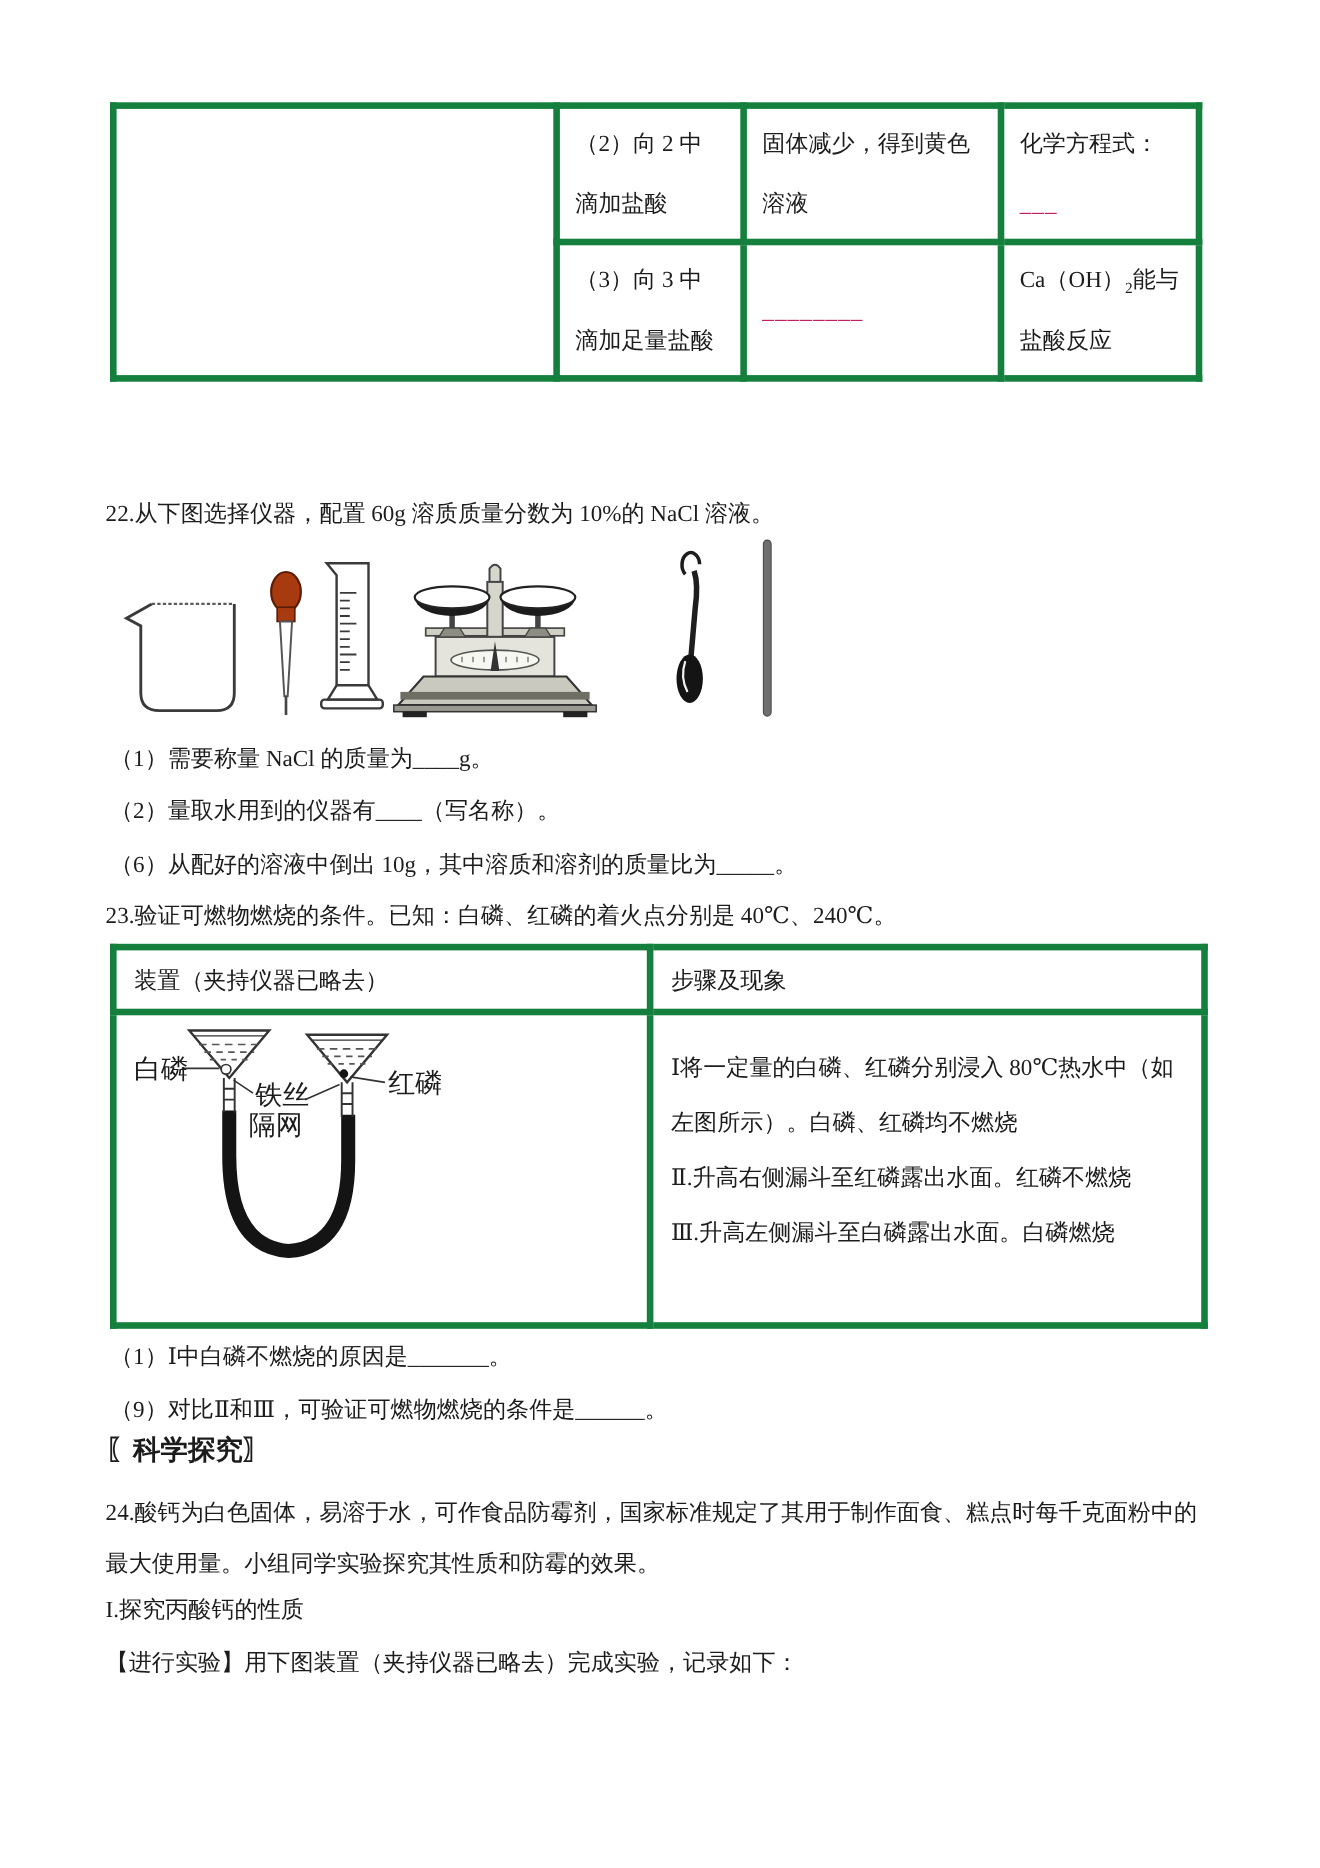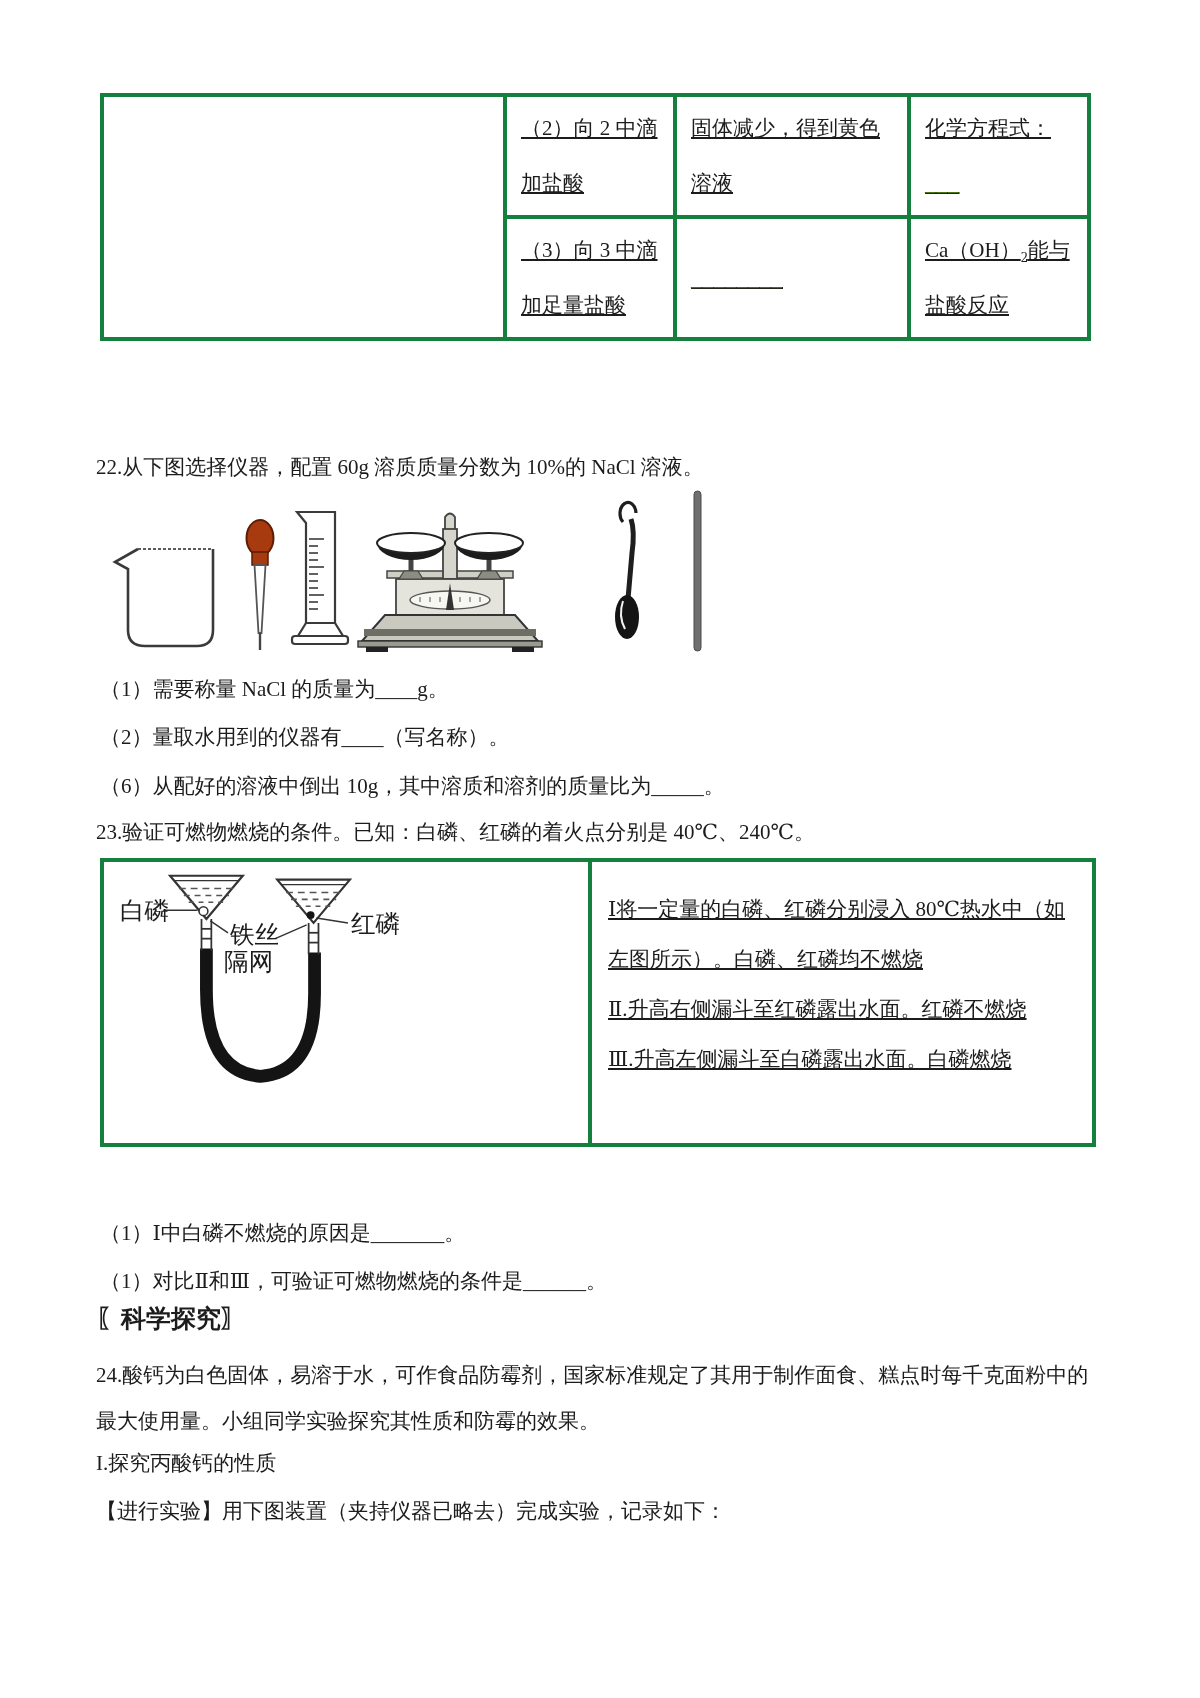--- a/index.html
+++ b/index.html
@@ -12,30 +12,29 @@
     font-size:21px;
     overflow:hidden;
   }
   .abs { position:absolute; }
   .nowrap { white-space:nowrap; }
   .txtline { line-height:30px; }
 
   
   table.doc { border-collapse:collapse; table-layout:fixed; position:absolute; background:#fff; }
   table.doc td {
-    border:4px solid #15803d;
+    border:6px solid #15803d;
     vertical-align:middle;
     padding:4px 14px;
     line-height:55px;
     font-size:21px;
-    text-decoration:underline;
   }
   table.doc { border-top:2px dashed #3a3a3a; }
 
-  .blank-gray { color:#4d7c0f; letter-spacing:1px; }
+  .blank-gray { color:#be185d; letter-spacing:1px; }
   sub.fsub { font-size:14px; line-height:0; }
 
   
   #t23 td.hdr { height:59px; line-height:28px; padding:4px 16px; vertical-align:middle; }
   #t23 td.body-left { padding:0; vertical-align:top; }
   #t23 td.body-right { vertical-align:top; padding:22px 24px 0 16px; }
   #t23 td.body-right p { margin:0; line-height:50px; }
 
   .section-h { font-weight:bold; font-size:25px; line-height:32px; }
 
@@ -152,20 +151,24 @@
 <div class="abs txtline nowrap" style="left:100px; top:771px;">（6）从配好的溶液中倒出 10g，其中溶质和溶剂的质量比为_____。</div>
 
 <div class="abs txtline nowrap" style="left:96px; top:817px;">23.验证可燃物燃烧的条件。已知：白磷、红磷的着火点分别是 40℃、240℃。</div>
 
 <table class="doc" id="t23" style="left:100px; top:858px; width:992px;">
   <colgroup>
       <col style="width:488px">
       <col style="width:504px">
     </colgroup>
   <tbody>
+      <tr>
+    <td class="hdr"><span>装置（夹持仪器已略去）</span></td>
+    <td class="hdr"><span>步骤及现象</span></td>
+  </tr>
   <tr>
     <td class="body-left" style="height:285px;">
 
       <svg width="484" height="231" viewBox="0 0 484 235" style="display:block">
 
         <path d="M100 88 V130 Q100 214 155 218 Q210 214 210 134 V92" fill="none" stroke="#141414" stroke-width="13"></path>
 
         <g stroke="#333" stroke-width="1.8">
           <line x1="95" y1="58" x2="95" y2="90"></line>
               <line x1="105" y1="58" x2="105" y2="90"></line>
@@ -211,19 +214,19 @@
     <td class="body-right">
       <p>Ⅰ将一定量的白磷、红磷分别浸入 80℃热水中（如左图所示）。白磷、红磷均不燃烧</p>
       <p>Ⅱ.升高右侧漏斗至红磷露出水面。红磷不燃烧</p>
       <p>Ⅲ.升高左侧漏斗至白磷露出水面。白磷燃烧</p>
     </td>
   </tr>
 </tbody>
   </table>
 
 <div class="abs txtline nowrap" style="left:100px; top:1218px;">（1）Ⅰ中白磷不燃烧的原因是_______。</div>
-<div class="abs txtline nowrap" style="left:100px; top:1266px;">（1）对比Ⅱ和Ⅲ，可验证可燃物燃烧的条件是______。</div>
+<div class="abs txtline nowrap" style="left:100px; top:1266px;">（9）对比Ⅱ和Ⅲ，可验证可燃物燃烧的条件是______。</div>
 
 <div class="abs section-h nowrap" style="left:96px; top:1303px;">〖科学探究〗</div>
 
 <div class="abs" style="left:96px; top:1352px; width:1010px; line-height:46px;">24.酸钙为白色固体，易溶于水，可作食品防霉剂，国家标准规定了其用于制作面食、糕点时每千克面粉中的最大使用量。小组同学实验探究其性质和防霉的效果。</div>
 <div class="abs txtline nowrap" style="left:96px; top:1448px;">I.探究丙酸钙的性质</div>
 <div class="abs txtline nowrap" style="left:96px; top:1496px;">【进行实验】用下图装置（夹持仪器已略去）完成实验，记录如下：</div>
 
 </body></html>

